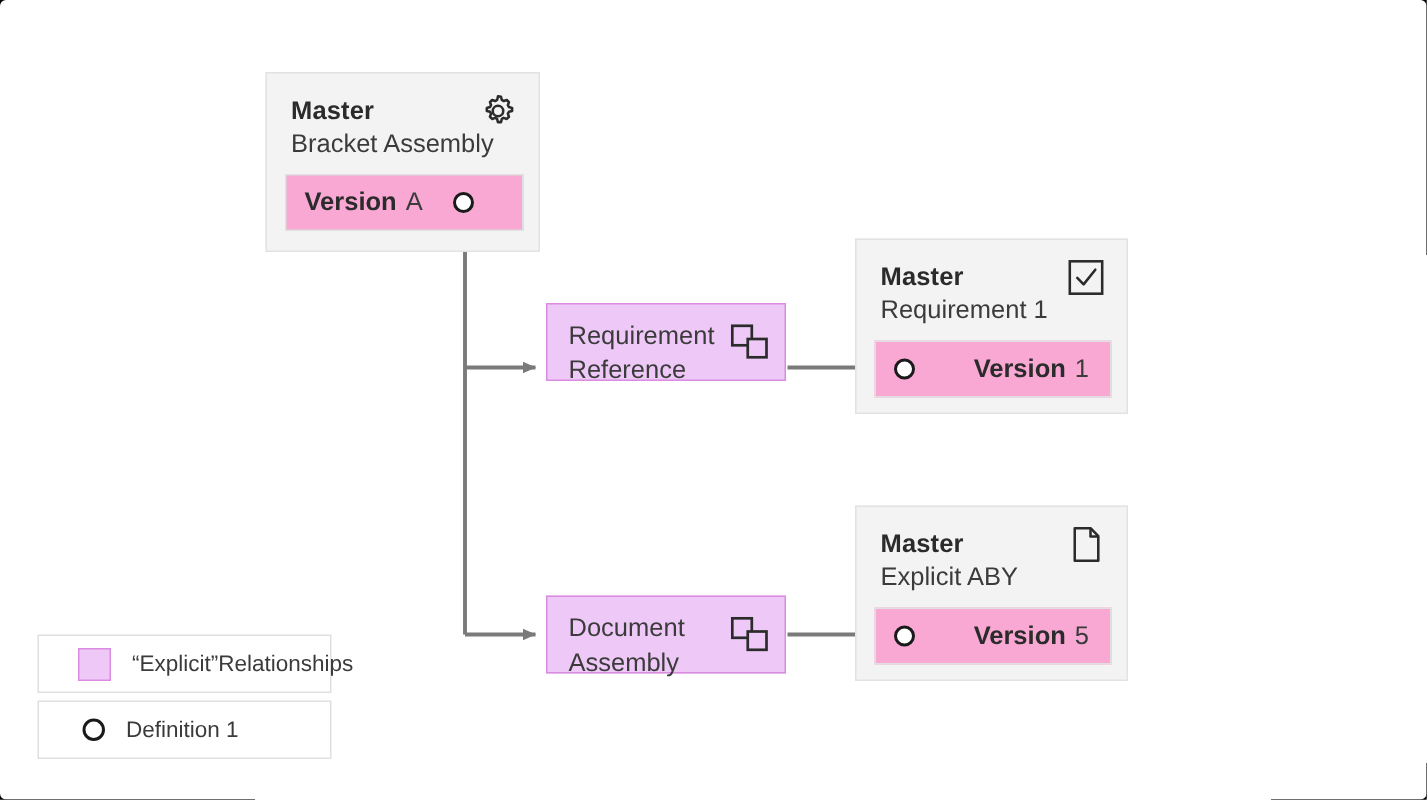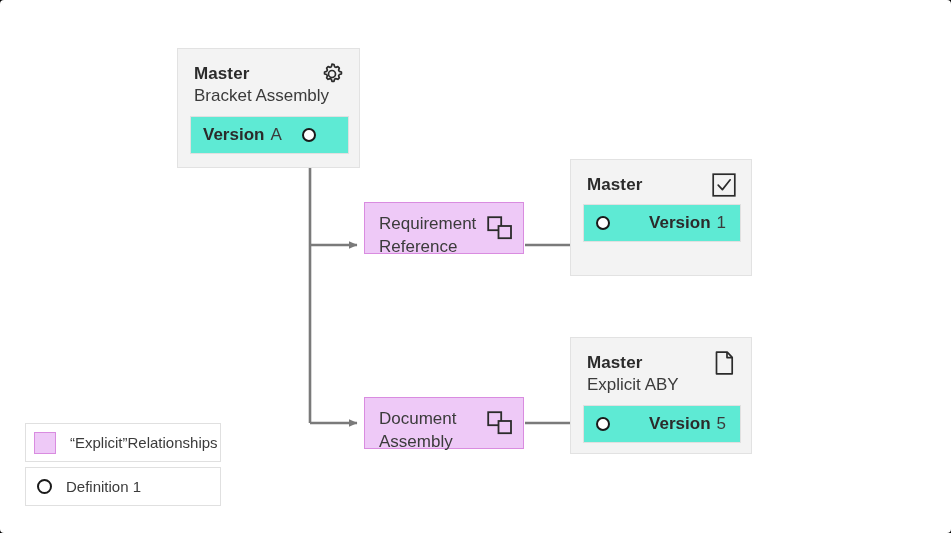--- a/index.html
+++ b/index.html
@@ -59,21 +59,21 @@
   }
   .head-icon {
     position: absolute;
     top: 12px;
     right: 14px;
     width: 26px;
     height: 26px;
   }
   .version-box {
     margin: 9px 10px 11px 12px;
-    background: #5eead4;
+    background: #f9a8d4;
     border: 1px solid #e0e0e0;
     height: 38px;
     display: flex;
     align-items: center;
     box-sizing: border-box;
     position: relative;
   }
   .version-label {
     font-size: 17px;
     font-weight: bold;
@@ -130,21 +130,21 @@
   #ref-document    { left: 364px; top: 397px; width: 160px; height: 52px; }
 
   
   .legend-row {
     position: absolute;
     background: #ffffff;
     border: 1px solid #e0e0e0;
     box-sizing: border-box;
     display: flex;
     align-items: center;
-    padding-left: 8px;
+    padding-left: 26px;
   }
   #legend-explicit { left: 25px; top: 423px; width: 196px; height: 39px; }
   #legend-definition { left: 25px; top: 467px; width: 196px; height: 39px; }
   .legend-swatch {
     width: 22px;
     height: 22px;
     background: #eec9f7;
     border: 1px solid #d98ce0;
     box-sizing: border-box;
     flex: 0 0 auto;
@@ -203,20 +203,21 @@
     <div class="version-box">
       <span class="version-label">Version</span>
       <span class="version-value">A</span>
       <span class="anchor-dot"></span>
     </div>
   </div>
 
   <div class="master-card master-right" id="master-requirement">
     <div class="master-head">
       <div class="master-title">Master</div>
+      <div class="master-sub">Requirement 1</div>
       <span class="head-icon">
         <svg viewBox="0 0 26 26" width="26" height="26" xmlns="http://www.w3.org/2000/svg">
           <rect x="2.2" y="2.2" width="21.6" height="21.6" fill="none" stroke="#2b2b2b" stroke-width="1.7"></rect>
           <path d="M7.2 13.2 L11.4 17.6 L19.2 7.8" fill="none" stroke="#2b2b2b" stroke-width="1.7" stroke-linecap="round" stroke-linejoin="round"></path>
         </svg>
       </span>
     </div>
     <div class="version-box">
       <span class="anchor-dot"></span>
       <span class="version-spacer"></span>

